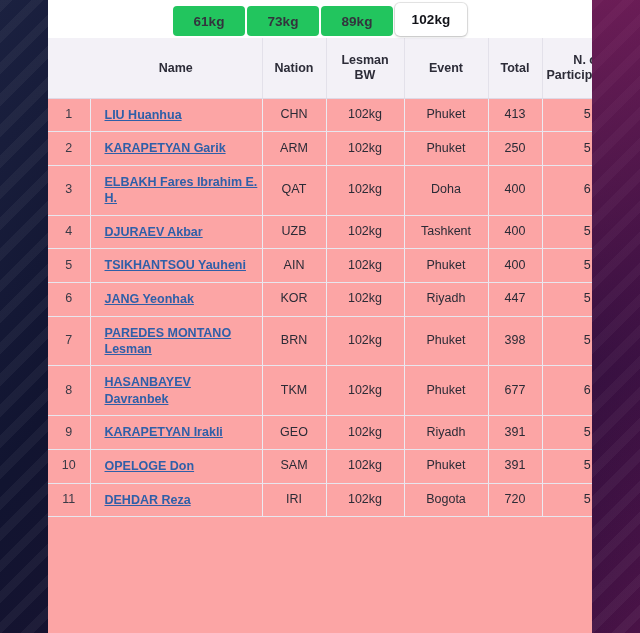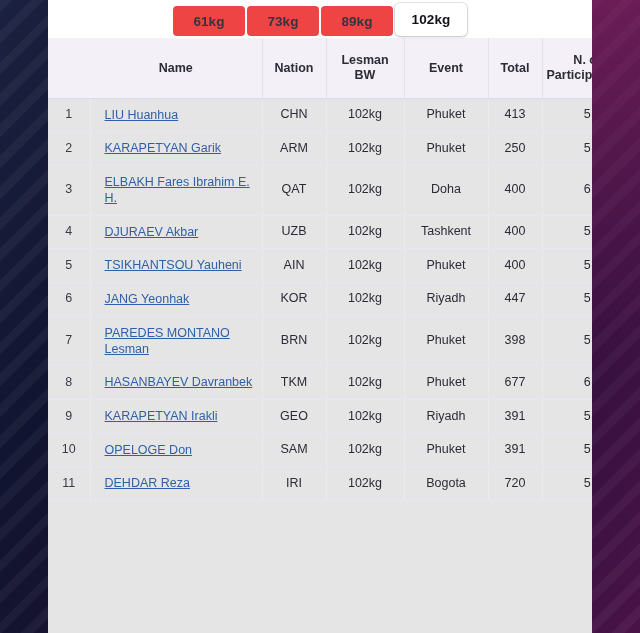--- a/index.html
+++ b/index.html
@@ -56,39 +56,39 @@
   .tab {
     min-width: 72px;
     height: 30px;
     margin-top: 4px;
     display: flex;
     align-items: center;
     justify-content: center;
     font-size: 13.5px;
     font-weight: bold;
     color: #33343d;
-    background: #ef4444;
+    background: #22c55e;
     border-radius: 4px;
     padding: 0 10px;
     cursor: pointer;
     letter-spacing: 0.1px;
   }
   .tab.active {
     background: #ffffff;
     color: #111218;
     box-shadow: 0 0 0 1px rgba(0,0,0,0.09), 0 1px 3px rgba(0,0,0,0.18);
     height: 33px;
     margin-top: 1px;
     border-radius: 5px;
   }
   
   .table-wrap {
     position: absolute;
     left: 48px; top: 38px; width: 544px; bottom: 0;
-    background: #e5e5e5;
+    background: #fca5a5;
     overflow: hidden;
   }
   table {
     border-collapse: collapse;
     width: 544px;
     table-layout: fixed;
   }
   thead th {
     background: #f3f1f7;
     color: #2c2c38;
@@ -124,20 +124,21 @@
     text-align: left;
     padding-left: 14px;
   }
   tbody td.col-name a {
     color: #2f5fa8;
     text-decoration: underline;
     font-size: 12.5px;
     cursor: pointer;
     line-height: 1.3;
     display: inline-block;
+    font-weight: bold;
   }
   col.c-rank   { width: 42px; }
   col.c-name   { width: 172px; }
   col.c-nation { width: 64px; }
   col.c-bw     { width: 78px; }
   col.c-event  { width: 84px; }
   col.c-total  { width: 54px; }
   col.c-part   { width: 90px; }
 </style>
 </head>

